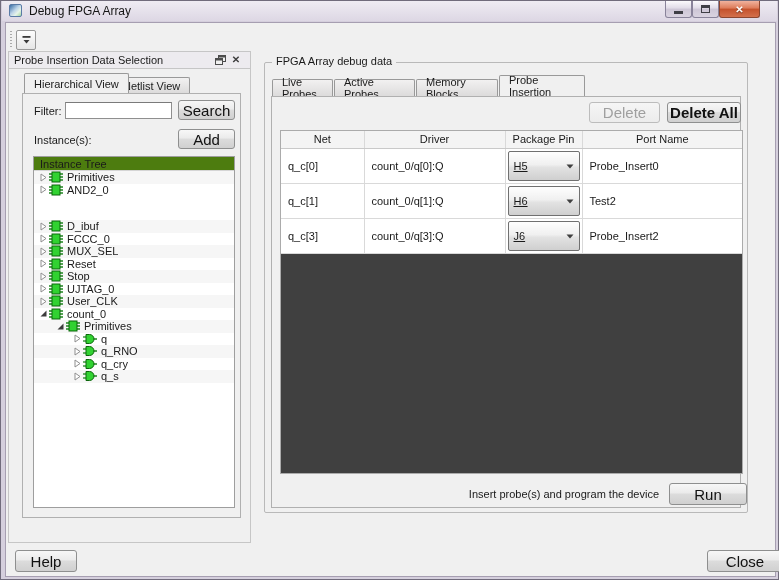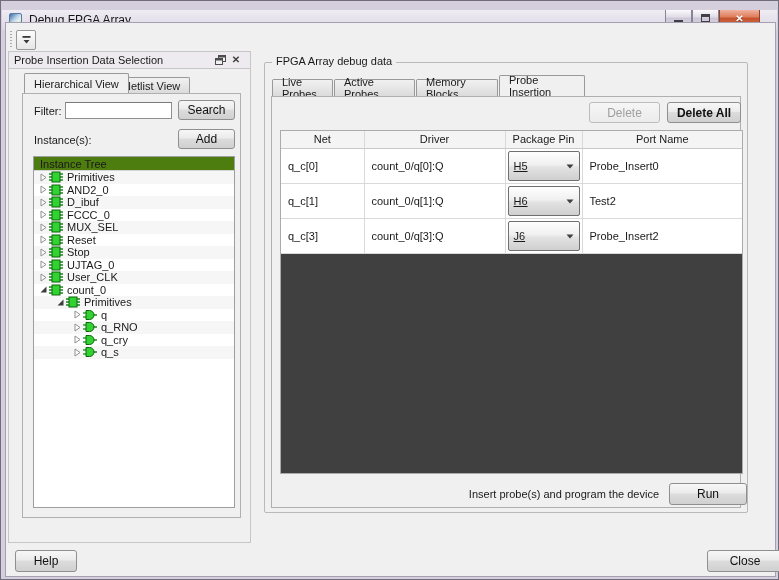--- a/index.html
+++ b/index.html
@@ -3,21 +3,21 @@
 <meta charset="utf-8">
 <style>
   * { box-sizing: border-box; margin: 0; padding: 0; }
   html,body { width:779px; height:580px; }
   body { font-family:"Liberation Sans", sans-serif; font-size:11px; color:#1a1a1a; background:#fff; }
 
   .window { position:relative; width:779px; height:580px;
     border:1px solid #716c7c; background:#d5cfdd; }
 
   
-  .titlebar { position:absolute; left:1px; top:9px; right:1px; height:20px;
+  .titlebar { position:absolute; left:1px; top:0; right:1px; height:20px;
     background:linear-gradient(180deg,#efecf3,#ddd7e4); }
   .app-icon { position:absolute; left:7px; top:3px; width:13px; height:13px;
     border:1px solid #5a7ba6; border-radius:2px;
     background:linear-gradient(135deg,#3a6ea5 0%,#bcd3e8 45%,#e8f4e9 70%,#9fd49f 100%); }
   .title-text { position:absolute; left:27px; top:0; height:20px; line-height:20px; font-size:12px; color:#151515; }
   .caption-btn { position:absolute; top:0; height:17px; border:1px solid #89839a; border-top:none;
     border-radius:0 0 3px 3px; background:linear-gradient(180deg,#fbfafc,#e0dbe7 45%,#cdc6d6 50%,#d9d3e0);
     display:flex; align-items:center; justify-content:center; cursor:default; }
   .caption-btn.min { left:663px; width:27px; }
   .caption-btn.max { left:690px; width:27px; }
@@ -34,21 +34,21 @@
 
   
   .tb-handle { position:absolute; left:4px; top:8px; width:2px; height:18px;
     background:repeating-linear-gradient(180deg,#a9a9a9 0 1px,transparent 1px 3px); }
   .tb-btn { position:absolute; left:10px; top:7px; width:20px; height:20px;
     border:1px solid #989898; border-radius:2px;
     background:linear-gradient(180deg,#fdfdfd,#e6e6e6); display:flex; align-items:center; justify-content:center; }
 
   
   .btn { display:flex; align-items:center; justify-content:center;
-    border:1px solid #8e8f8f; border-radius:3px; font-size:12px; color:#111;
+    border:1px solid #8e8f8f; border-radius:3px; font-size:15px; color:#111;
     background:linear-gradient(180deg,#f7f7f7 0%,#ebebeb 45%,#dcdcdc 50%,#d0d0d0 100%); cursor:default; }
   .btn.disabled { border-color:#bcbcbc; color:#9f9f9f;
     background:linear-gradient(180deg,#f5f5f5,#ececec); }
   .btn.bold { font-weight:bold; }
 
   
   .tab { position:absolute; border:1px solid #999; border-bottom:none; border-radius:2px 2px 0 0;
     padding:0 9px; background:linear-gradient(180deg,#f2f1f1,#dcdbdb); font-size:11px;
     display:flex; align-items:center; z-index:1; }
   .tab.active { background:#f0f0f0; z-index:3; }
@@ -211,21 +211,21 @@
                       <line x1="0" y1="9" x2="3" y2="9"></line>
                       <line x1="11" y1="3" x2="14" y2="3"></line>
                       <line x1="11" y1="6" x2="14" y2="6"></line>
                       <line x1="11" y1="9" x2="14" y2="9"></line>
                     </g>
                     <rect x="3" y="1" width="8" height="10" fill="#31d231" stroke="#0b660b"></rect>
                   </svg>
                 </span>
                 <span class="tlabel">AND2_0</span>
               </div>
-              <div class="trow" style="padding-left: 4px;">
+              <div class="trow" style="padding-left: 4px; margin-top: 24px;">
                 <span class="expander">
                   <svg width="9" height="9" viewBox="0 0 9 9">
                     <path d="M2 1 L7 4.5 L2 8 Z" fill="#ffffff" stroke="#8f8f8f" stroke-width="1"></path>
                   </svg>
                 </span>
                 <span class="node-icon">
                   <svg width="14" height="12" viewBox="0 0 14 12">
                     <g stroke="#0e7c0e" stroke-width="1.4">
                       <line x1="0" y1="3" x2="3" y2="3"></line>
                       <line x1="0" y1="6" x2="3" y2="6"></line>

